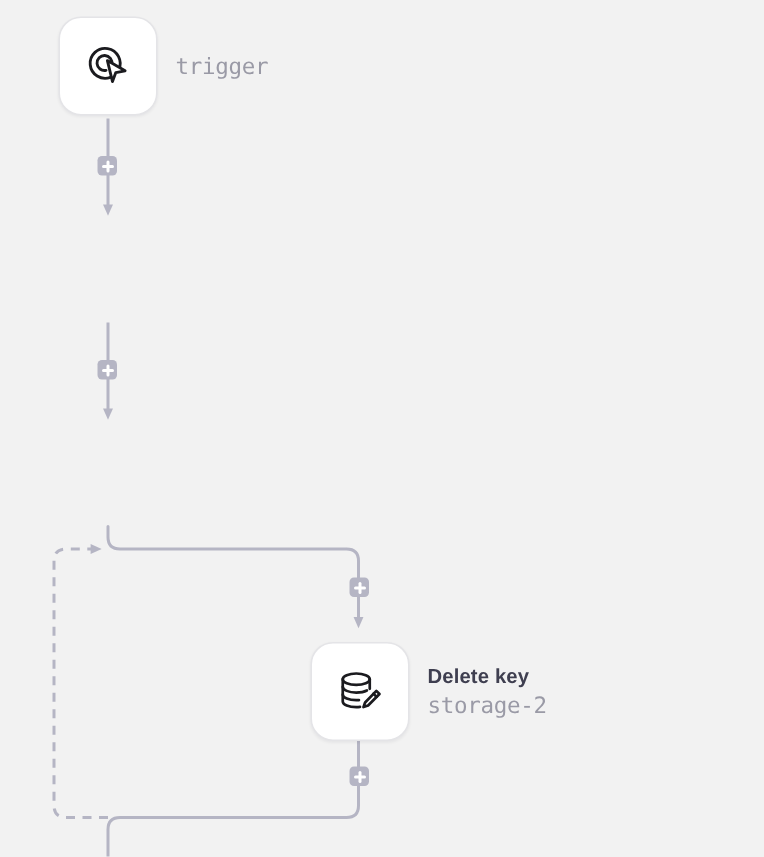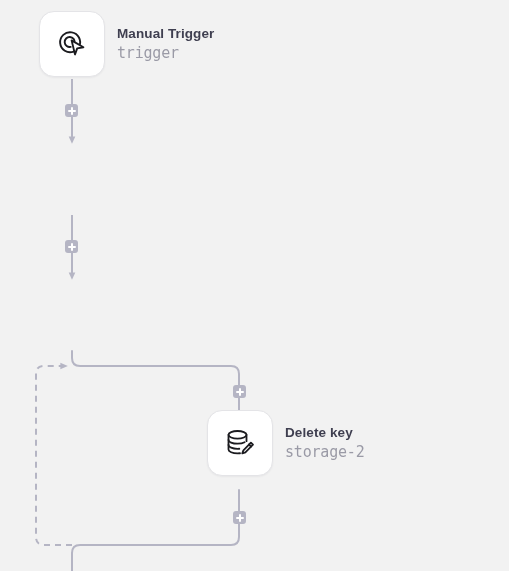--- a/index.html
+++ b/index.html
@@ -162,28 +162,27 @@
     <div class="node-card">
       <span>
         <svg width="36" height="36" viewBox="0 0 36 36" fill="none" stroke="#1b1b1f" stroke-width="1.9" stroke-linecap="round" stroke-linejoin="round">
           <path d="M25.2,20.4 A10,10 0 1 0 19.6,25.6"></path>
           <path d="M20.6,16.9 A5,5 0 1 0 16.7,20.9"></path>
           <path d="M17.6,14.4 L29.4,21.2 L23.2,22.4 L21.0,28.4 Z" fill="#ffffff" stroke="#1b1b1f" stroke-width="1.9"></path>
         </svg>
       </span>
     </div>
     <div class="node-text">
-      <span class="node-title">Manual Trigger</span>
       <span class="node-sub">trigger</span>
     </div>
   </div>
 
 
 
-  <div class="node" style="left:207px; top:410px;">
+  <div class="node" style="left:207px; top:428px;">
     <div class="node-card">
       <span>
         <svg width="36" height="36" viewBox="0 0 36 36" fill="none" stroke="#1b1b1f" stroke-width="1.8" stroke-linecap="round" stroke-linejoin="round">
           <ellipse cx="15.5" cy="9.8" rx="9" ry="3.8"></ellipse>
           <path d="M6.5,9.8 L6.5,24.6 C6.5,26.7 10.5,28.4 15.5,28.4
                    C16.4,28.4 17.2,28.35 18.0,28.26"></path>
           <path d="M24.5,9.8 L24.5,16.2"></path>
           <path d="M6.5,14.9 C6.5,17.0 10.5,18.7 15.5,18.7
                    C18.4,18.7 21.0,18.15 22.6,17.3"></path>
           <path d="M6.5,20.0 C6.5,22.1 10.5,23.8 15.5,23.8

